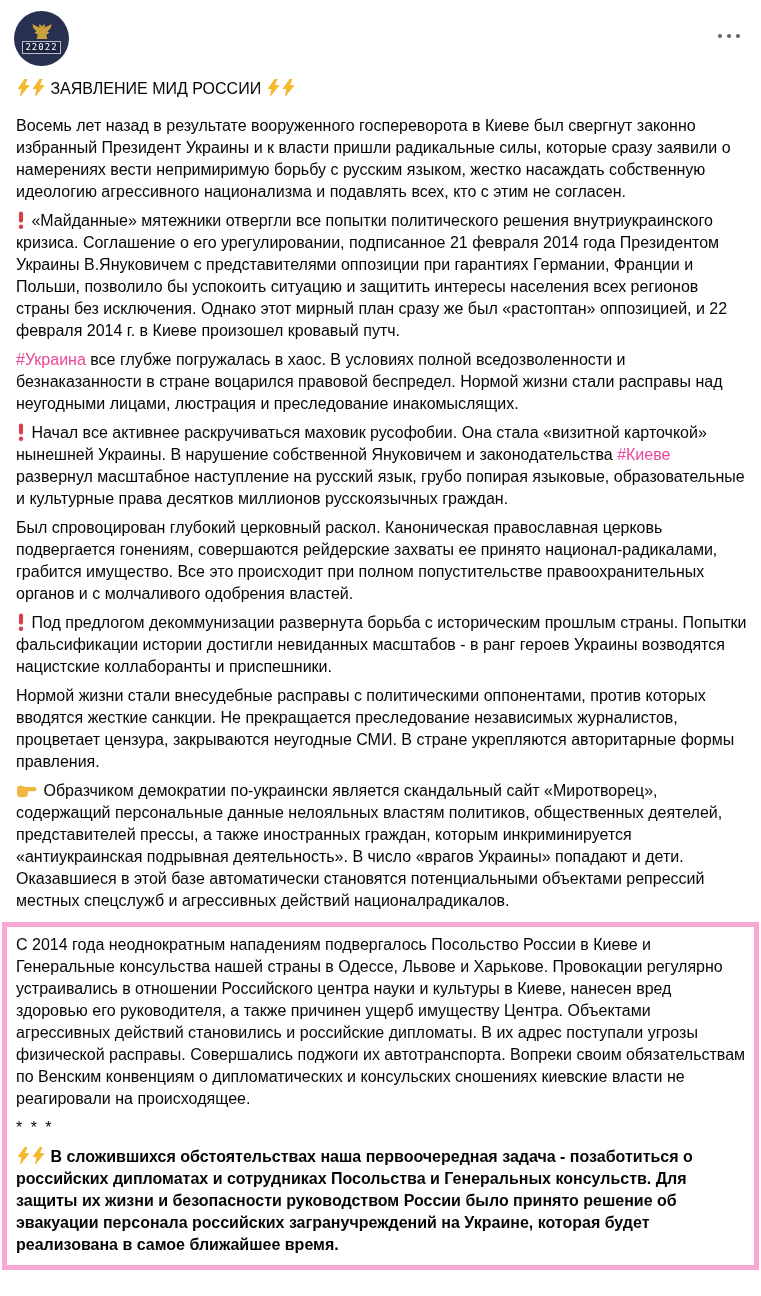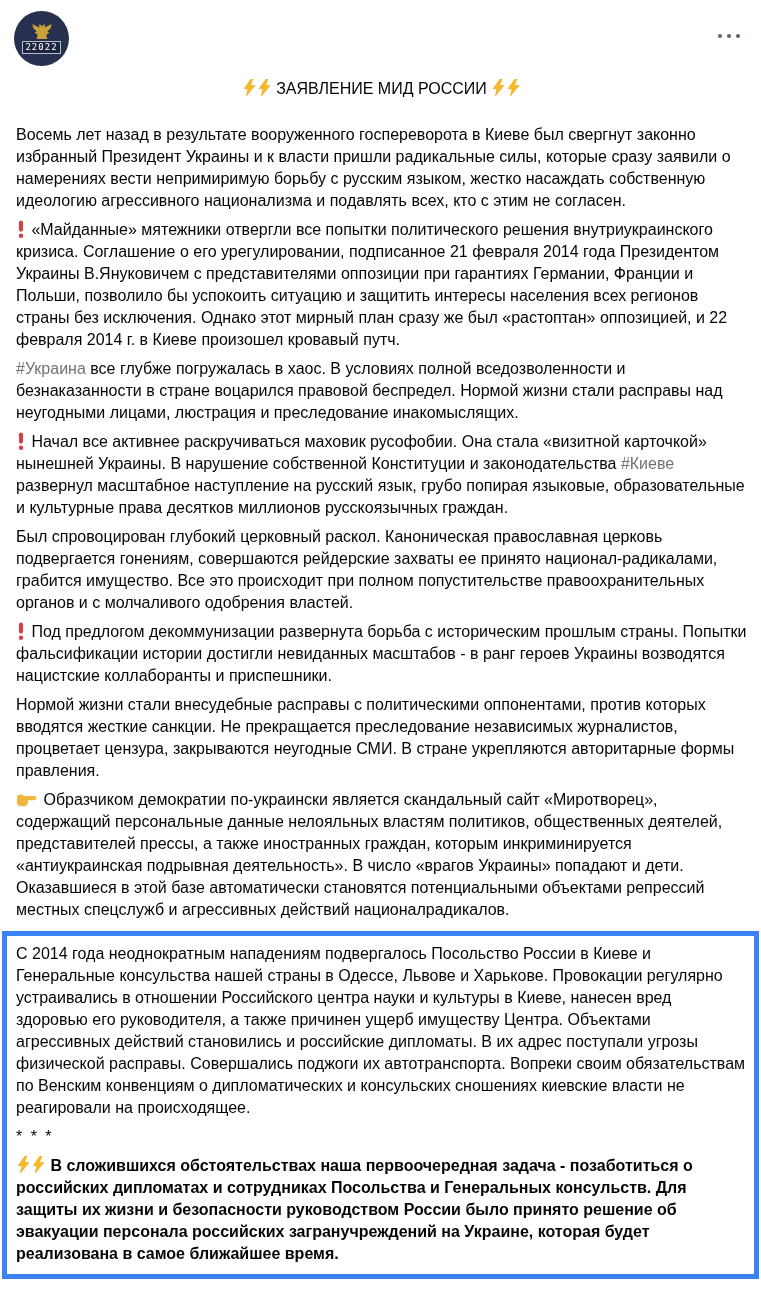--- a/index.html
+++ b/index.html
@@ -28,32 +28,32 @@
   .verified{flex:none;display:inline-block;}
   .meta-row{display:flex;align-items:center;gap:5px;color:#65676b;font-size:14.5px;margin-top:4px;}
   .more-button{
     flex:none;margin-left:auto;margin-top:10px;border:none;background:none;cursor:pointer;
     padding:6px 4px;border-radius:50%;
   }
 
   
   .post-body{padding:8px 14px 4px 16px;font-size:16px;line-height:22px;color:#050505;}
   .post-paragraph{margin:0 0 7px 0;}
-  .post-title{margin:2px 0 24px 0;text-align:center;}
-  .hashtag{color:#737373;text-decoration:none;cursor:pointer;}
+  .post-title{margin:2px 0 15px 0;}
+  .hashtag{color:#ec4899;text-decoration:none;cursor:pointer;}
   .divider{letter-spacing:2px;}
 
   
   .icon-lightning{vertical-align:-2px;margin:0 1px;}
   .icon-excl{vertical-align:-3px;margin:0 2px 0 1px;}
   .icon-finger{vertical-align:-2px;margin:0 2px 0 0;}
 
   
   .highlight-box{
-    border:5px solid #3b82f6;
+    border:5px solid #f9a8d4;
     margin:10px -12px 5px -14px;
     padding:7px 8px 9px 9px;
   }
   .highlight-box .post-paragraph:last-child{margin-bottom:0;font-weight:bold;}
 </style>
 </head>
 <body>
 
 <div class="post-card">
 
@@ -85,21 +85,21 @@
         </svg></p>
       <p class="post-paragraph"><span>Восемь лет назад в результате вооруженного госпереворота в Киеве был свергнут законно избранный Президент Украины и к власти пришли радикальные силы, которые сразу заявили о намерениях вести непримиримую борьбу с русским языком, жестко насаждать собственную идеологию агрессивного национализма и подавлять всех, кто с этим не согласен.</span></p>
       <p class="post-paragraph"><svg class="icon-excl" width="8" height="18" viewBox="0 0 6 17">
           <rect x="1.05" y="0.4" width="3.9" height="10.6" rx="1.95" fill="#D6404A"></rect>
           <circle cx="3" cy="14.8" r="2.1" fill="#D6404A"></circle>
         </svg><span> «Майданные» мятежники отвергли все попытки политического решения внутриукраинского кризиса. Соглашение о его урегулировании, подписанное 21 февраля 2014 года Президентом Украины В.Януковичем с представителями оппозиции при гарантиях Германии, Франции и Польши, позволило бы успокоить ситуацию и защитить интересы населения всех регионов страны без исключения. Однако этот мирный план сразу же был «растоптан» оппозицией, и 22 февраля 2014 г. в Киеве произошел кровавый путч.</span></p>
       <p class="post-paragraph"><a class="hashtag">#Украина</a><span> все глубже погружалась в хаос. В условиях полной вседозволенности и безнаказанности в стране воцарился правовой беспредел. Нормой жизни стали расправы над неугодными лицами, люстрация и преследование инакомыслящих.</span></p>
       <p class="post-paragraph"><svg class="icon-excl" width="8" height="18" viewBox="0 0 6 17">
           <rect x="1.05" y="0.4" width="3.9" height="10.6" rx="1.95" fill="#D6404A"></rect>
           <circle cx="3" cy="14.8" r="2.1" fill="#D6404A"></circle>
-        </svg><span> Начал все активнее раскручиваться маховик русофобии. Она стала «визитной карточкой» нынешней Украины. В нарушение собственной Конституции и законодательства </span><a class="hashtag">#Киеве</a><span> развернул масштабное наступление на русский язык, грубо попирая языковые, образовательные и культурные права десятков миллионов русскоязычных граждан.</span></p>
+        </svg><span> Начал все активнее раскручиваться маховик русофобии. Она стала «визитной карточкой» нынешней Украины. В нарушение собственной Януковичем и законодательства </span><a class="hashtag">#Киеве</a><span> развернул масштабное наступление на русский язык, грубо попирая языковые, образовательные и культурные права десятков миллионов русскоязычных граждан.</span></p>
       <p class="post-paragraph"><span>Был спровоцирован глубокий церковный раскол. Каноническая православная церковь подвергается гонениям, совершаются рейдерские захваты ее принято национал-радикалами, грабится имущество. Все это происходит при полном попустительстве правоохранительных органов и с молчаливого одобрения властей.</span></p>
       <p class="post-paragraph"><svg class="icon-excl" width="8" height="18" viewBox="0 0 6 17">
           <rect x="1.05" y="0.4" width="3.9" height="10.6" rx="1.95" fill="#D6404A"></rect>
           <circle cx="3" cy="14.8" r="2.1" fill="#D6404A"></circle>
         </svg><span> Под предлогом декоммунизации развернута борьба с историческим прошлым страны. Попытки фальсификации истории достигли невиданных масштабов - в ранг героев Украины возводятся нацистские коллаборанты и приспешники.</span></p>
       <p class="post-paragraph"><span>Нормой жизни стали внесудебные расправы с политическими оппонентами, против которых вводятся жесткие санкции. Не прекращается преследование независимых журналистов, процветает цензура, закрываются неугодные СМИ. В стране укрепляются авторитарные формы правления.</span></p>
       <p class="post-paragraph"><svg class="icon-finger" width="21" height="16" viewBox="0 0 22 16">
           <g fill="#F1B63F">
             <rect x="1" y="4.6" width="11.5" height="11" rx="4.2"></rect>
             <rect x="6.5" y="4.8" width="15" height="4.4" rx="2.2"></rect>

